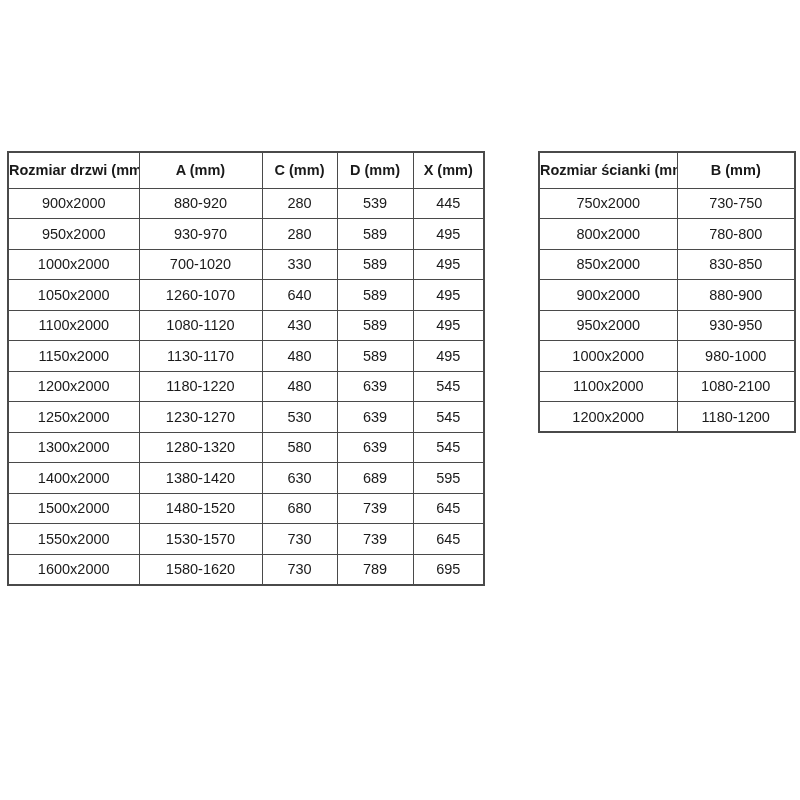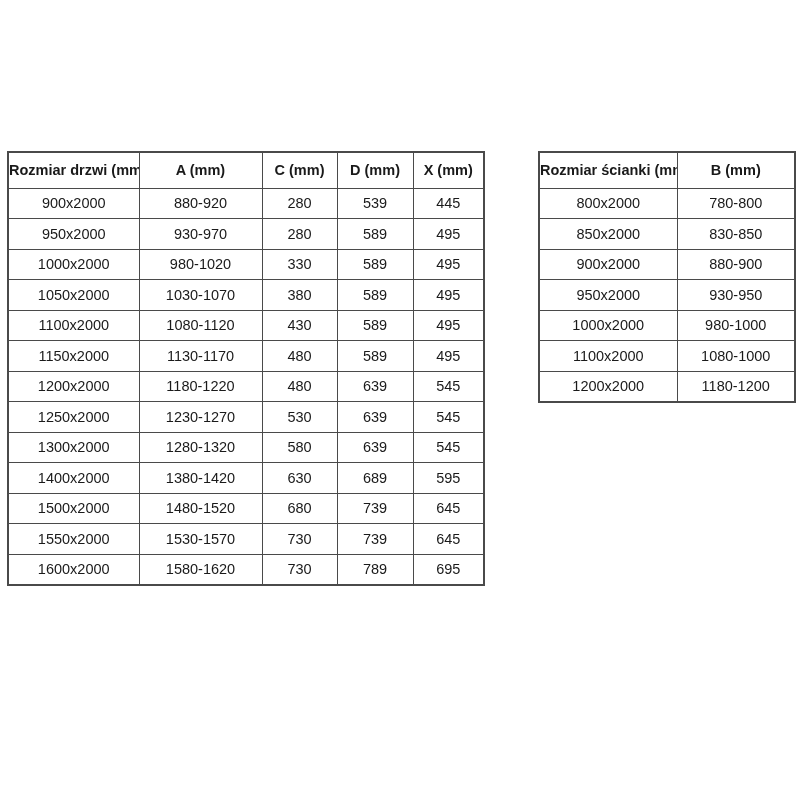--- a/index.html
+++ b/index.html
@@ -93,29 +93,29 @@
         </tr>
         <tr>
           <td>950x2000</td>
           <td>930-970</td>
           <td>280</td>
           <td>589</td>
           <td>495</td>
         </tr>
         <tr>
           <td>1000x2000</td>
-          <td>980-1020</td>
+          <td>700-1020</td>
           <td>330</td>
           <td>589</td>
           <td>495</td>
         </tr>
         <tr>
           <td>1050x2000</td>
-          <td>1030-1070</td>
-          <td>380</td>
+          <td>1260-1070</td>
+          <td>640</td>
           <td>589</td>
           <td>495</td>
         </tr>
         <tr>
           <td>1100x2000</td>
           <td>1080-1120</td>
           <td>430</td>
           <td>589</td>
           <td>495</td>
         </tr>
@@ -184,20 +184,24 @@
         <col>
     </colgroup>
   <thead>
         <tr>
           <th>Rozmiar ścianki (mm)</th>
           <th>B (mm)</th>
         </tr>
       </thead>
       <tbody>
         <tr>
+          <td>750x2000</td>
+          <td>730-750</td>
+        </tr>
+        <tr>
           <td>800x2000</td>
           <td>780-800</td>
         </tr>
         <tr>
           <td>850x2000</td>
           <td>830-850</td>
         </tr>
         <tr>
           <td>900x2000</td>
           <td>880-900</td>
@@ -205,21 +209,21 @@
         <tr>
           <td>950x2000</td>
           <td>930-950</td>
         </tr>
         <tr>
           <td>1000x2000</td>
           <td>980-1000</td>
         </tr>
         <tr>
           <td>1100x2000</td>
-          <td>1080-1000</td>
+          <td>1080-2100</td>
         </tr>
         <tr>
           <td>1200x2000</td>
           <td>1180-1200</td>
         </tr>
       </tbody>
     </table>
 
 </div>
 

